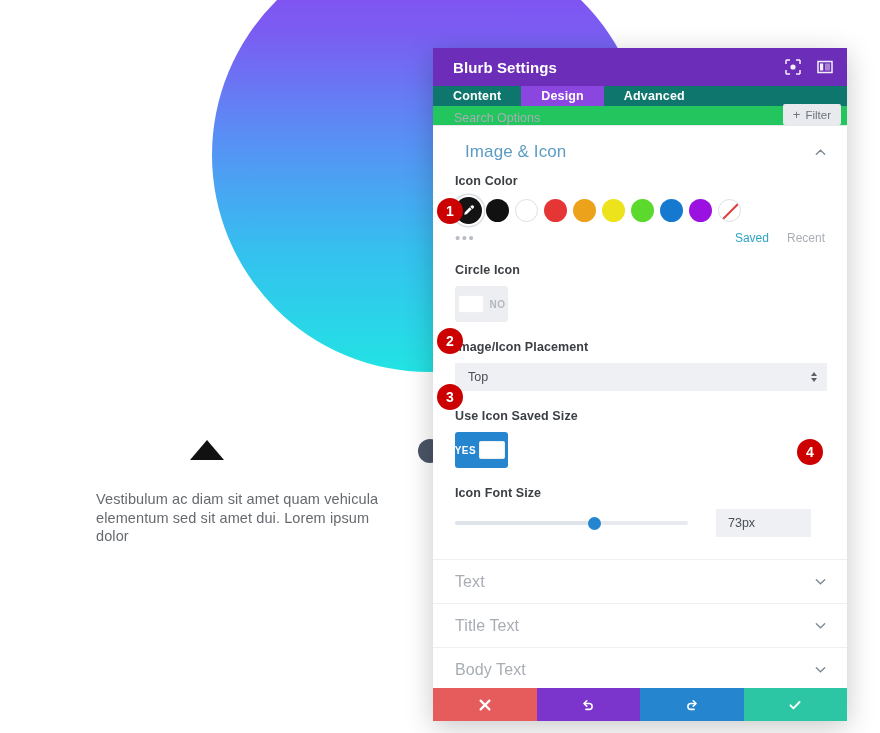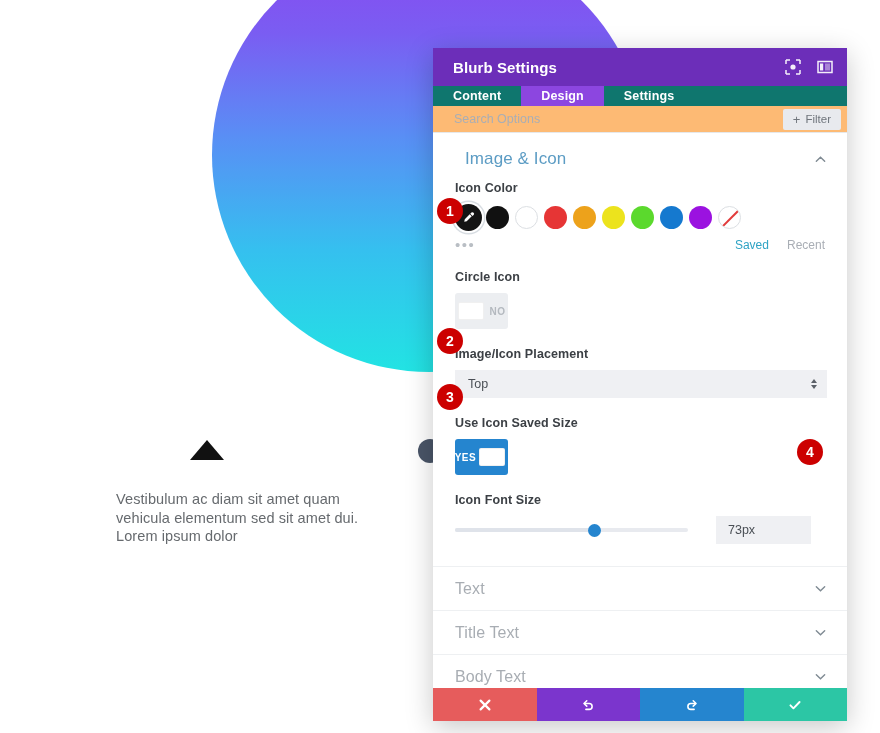--- a/index.html
+++ b/index.html
@@ -27,21 +27,20 @@
     border-right: 17px solid transparent;
     border-bottom: 20px solid #111111;
     margin-left: 94px;
   }
   .blurb-body {
     margin-top: 30px;
     color: #666a6e;
     font-size: 14.5px;
     line-height: 1.28;
     letter-spacing: .1px;
-    margin-left: 20px;
   }
   .floating-dot {
     position: absolute; left: 418px; top: 439px;
     width: 24px; height: 24px; border-radius: 50%;
     background: #4a5568;
   }
 
   
   .modal {
     position: absolute; left: 433px; top: 48px;
@@ -64,23 +63,23 @@
   .tabs { height: 20px; background: #0f766e; display: flex; flex: 0 0 auto; }
   .tab {
     padding: 0 20px; height: 100%;
     display: flex; align-items: center; justify-content: center;
     color: #ffffff; font-size: 12.5px; font-weight: bold;
     cursor: pointer; letter-spacing: .15px;
   }
   .tab.active { background: #8c46e0; }
 
   .searchbar {
-    height: 27px; background: #fdba74;
+    height: 20px; background: #22c55e;
     border-bottom: 1px solid #e6e8ea;
-    display: flex; align-items: center;
+    display: flex; align-items: flex-end;
     padding-left: 21px; padding-right: 6px;
     flex: 0 0 auto;
   }
   .search-input {
     flex: 1; border: none; outline: none; background: transparent;
     font-family: "Liberation Sans", sans-serif;
     font-size: 12.5px; color: #4a4f55;
   }
   .search-input::placeholder { color: #a9aeb5; }
   .filter-btn {
@@ -252,21 +251,21 @@
           <rect x="1" y="2.5" width="14" height="11" stroke="#fff" stroke-width="1.5" fill="none"></rect>
           <rect x="3" y="4.5" width="3.2" height="7" fill="#fff"></rect>
           <rect x="8" y="4.5" width="5" height="7" fill="#fff" opacity=".45"></rect>
         </svg>
       </div>
     </div>
 
     <div class="tabs">
       <div class="tab">Content</div>
       <div class="tab active">Design</div>
-      <div class="tab">Settings</div>
+      <div class="tab">Advanced</div>
     </div>
 
     <div class="searchbar">
       <input class="search-input" type="text" placeholder="Search Options" style="">
       <div class="filter-btn">
         <span class="filter-plus">+</span>
         <span>Filter</span>
       </div>
     </div>
 

